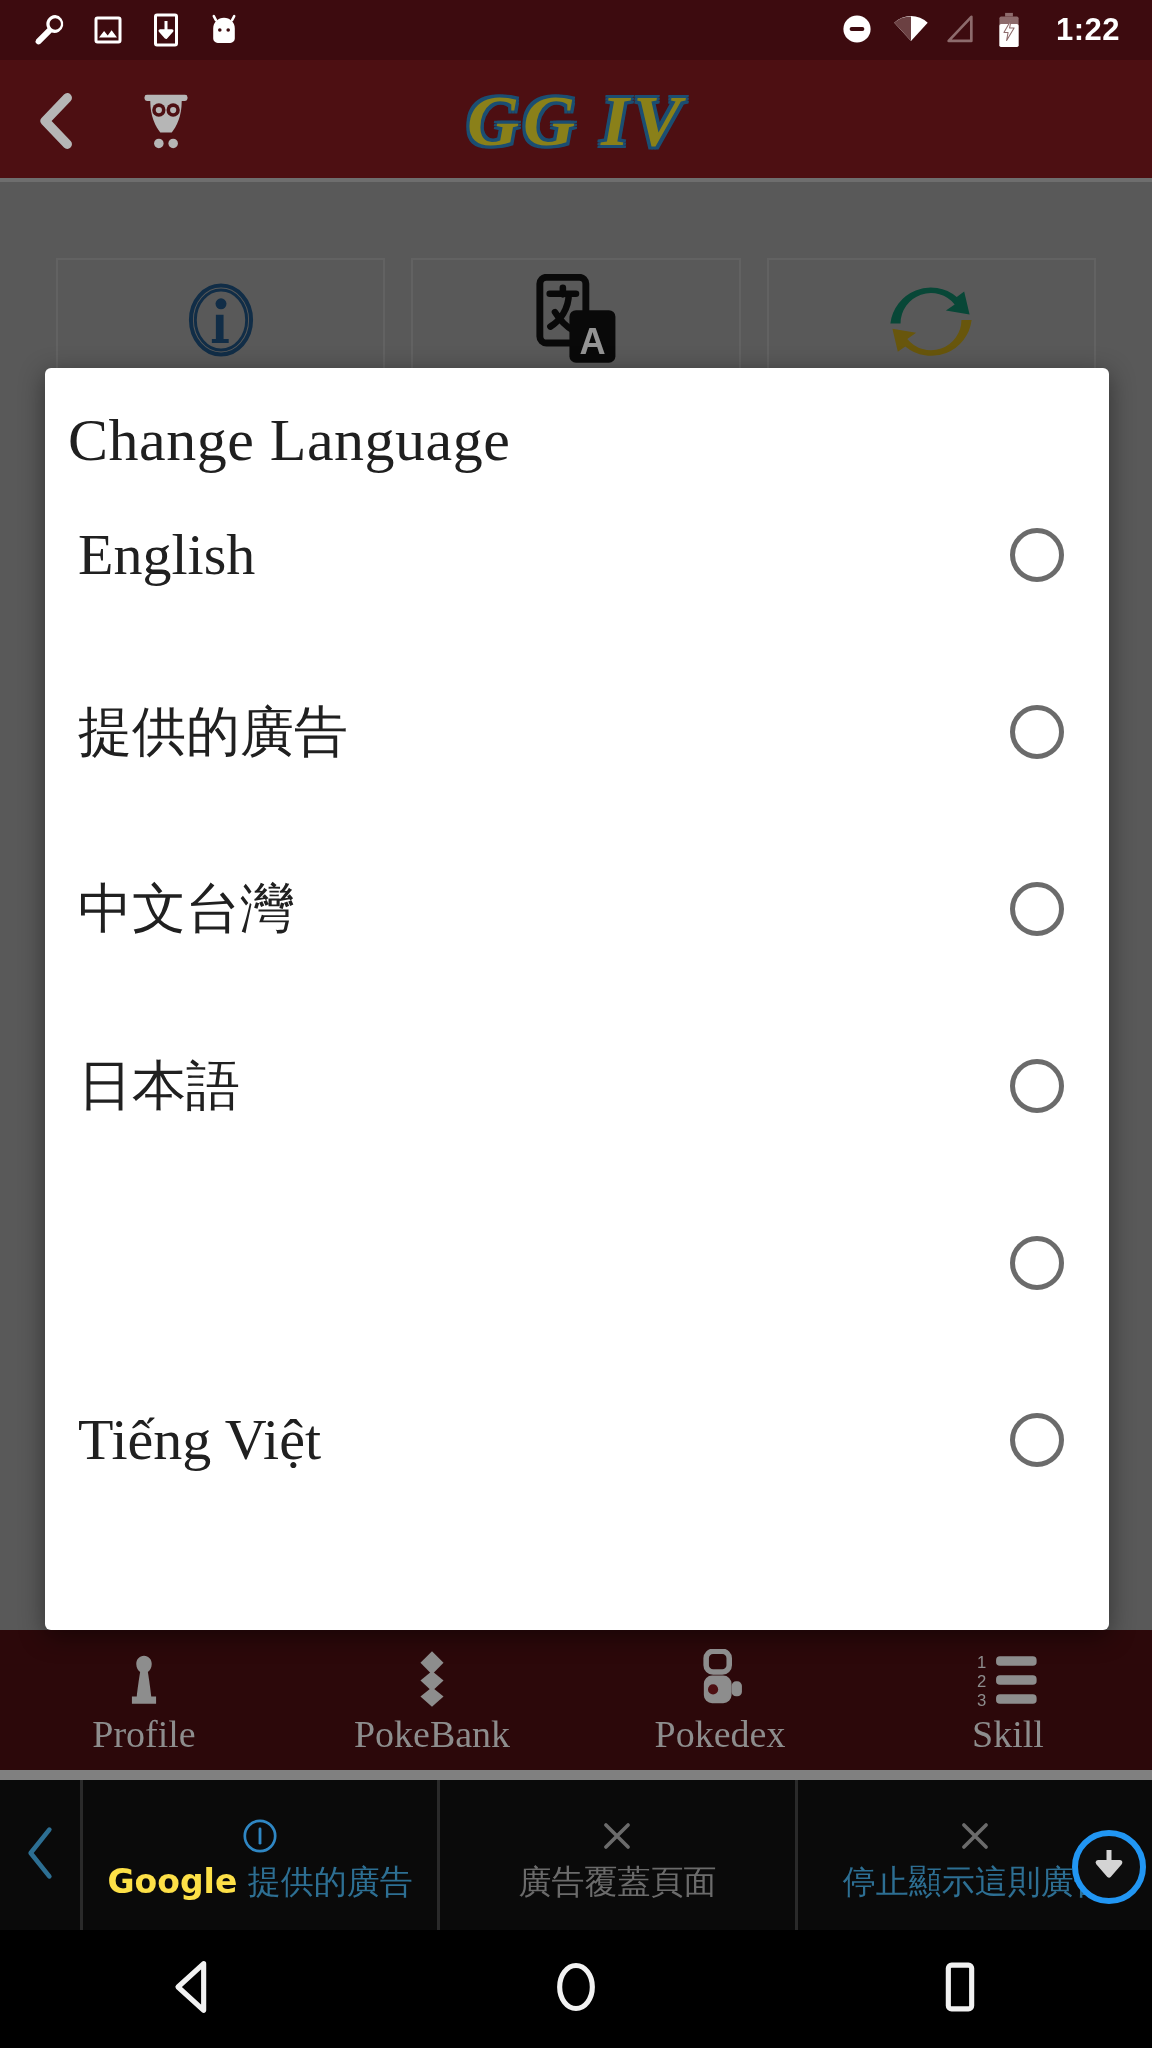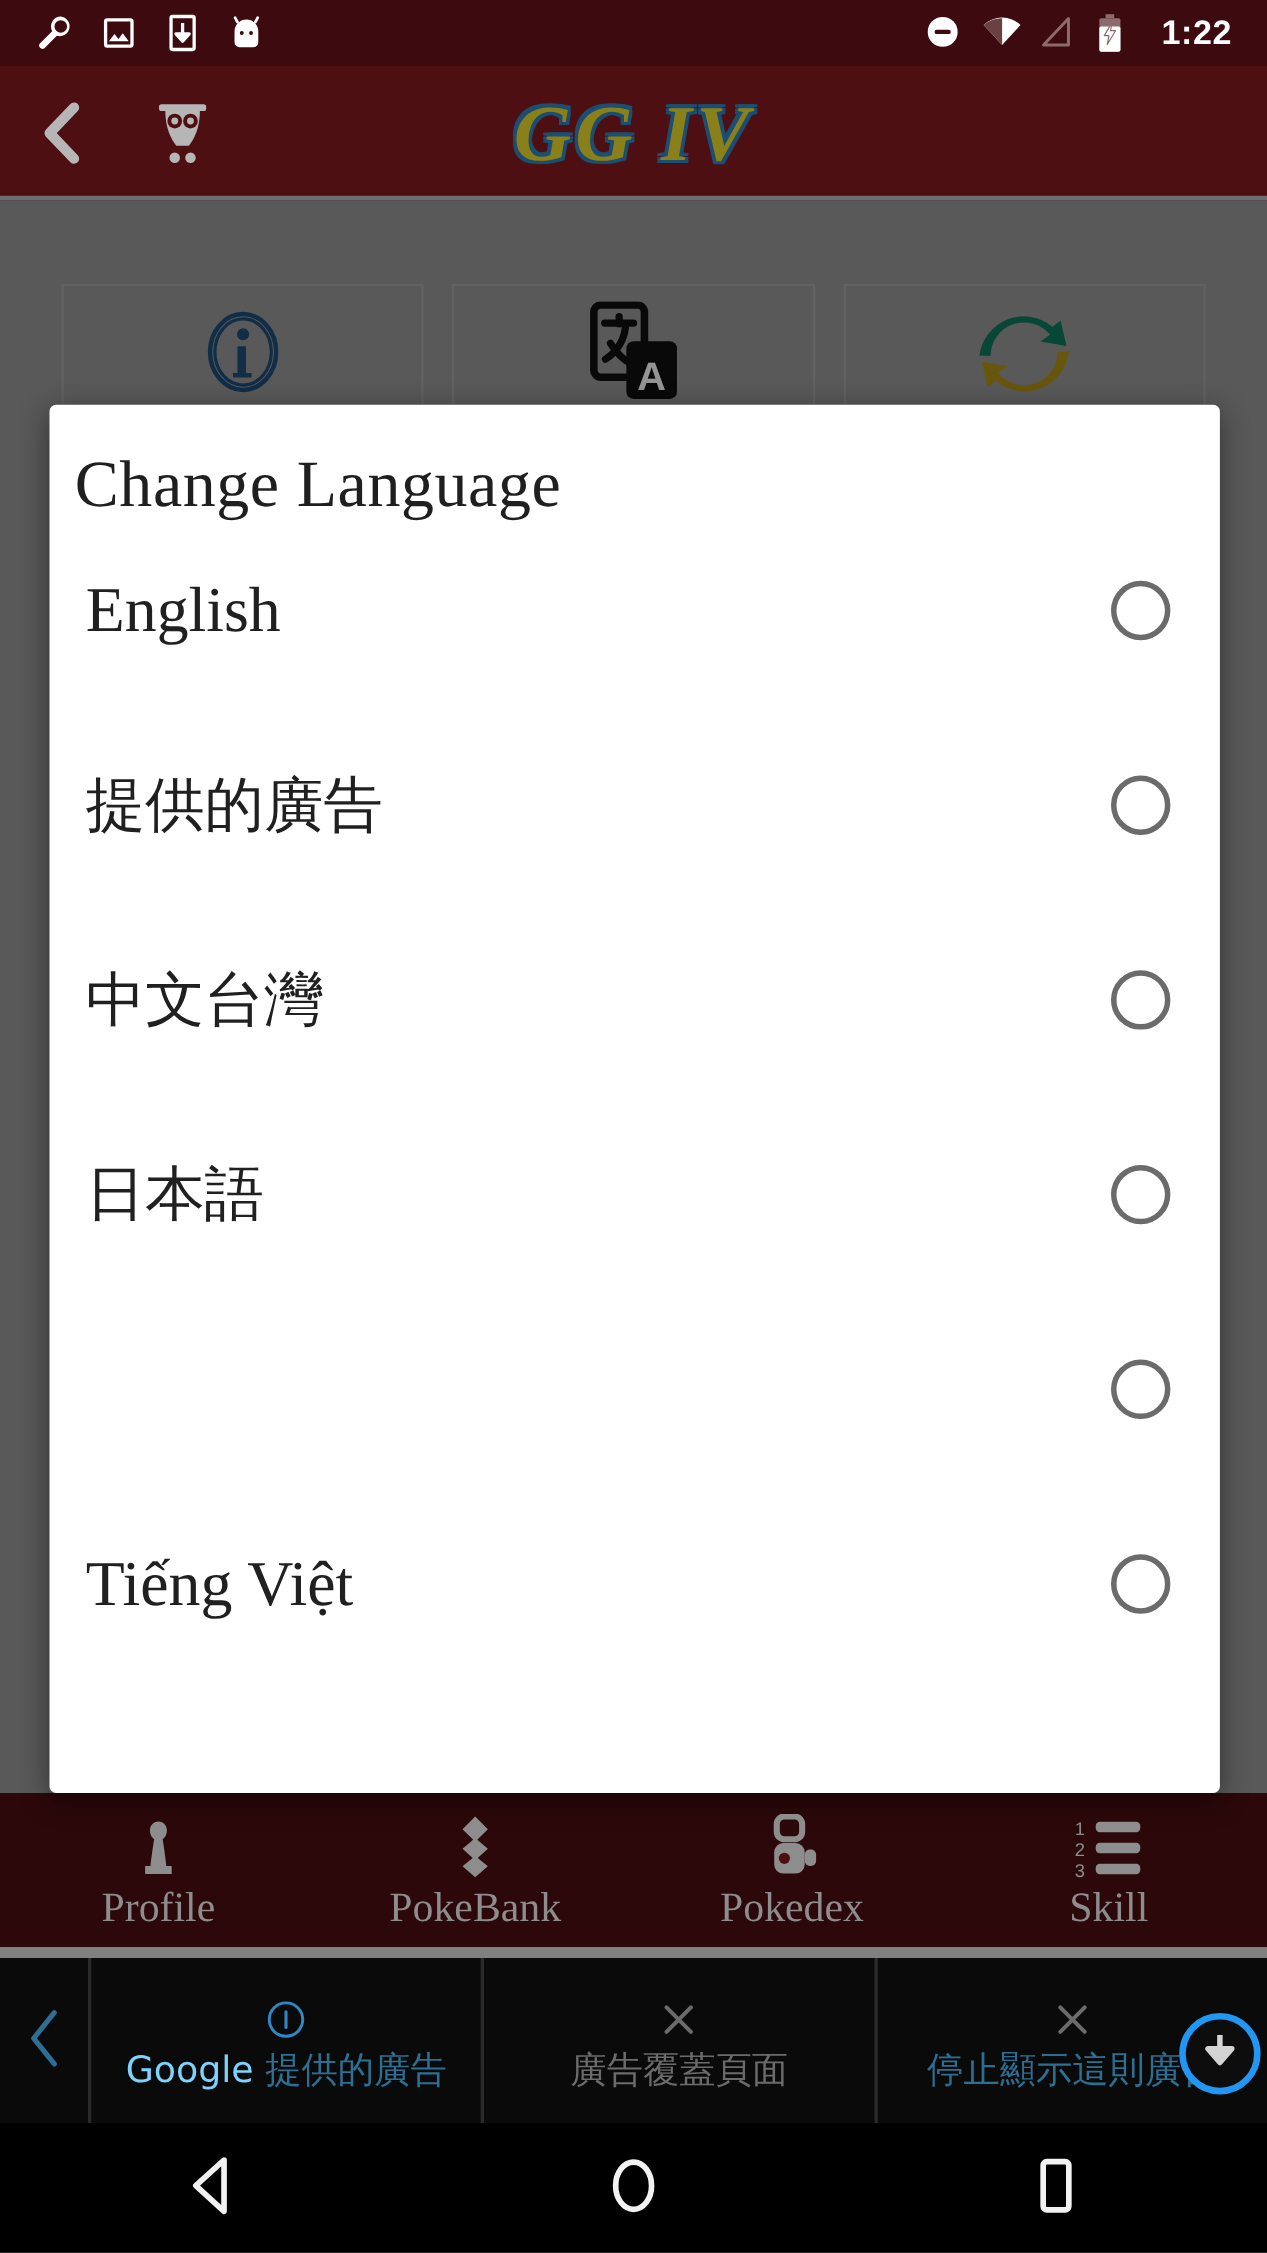--- a/index.html
+++ b/index.html
@@ -118,21 +118,21 @@
   .ad-cell{
     flex:1;display:flex;flex-direction:column;align-items:center;justify-content:center;gap:6px;
     border-right:3px solid #2a2a2a;position:relative;
   }
   .ad-cell:last-child{border-right:none;}
   .ad-ico{height:46px;display:flex;align-items:center;justify-content:center;}
   .ad-text{
     font-family:"DejaVu Sans",sans-serif;font-size:33px;color:#2d6f93;
     white-space:nowrap;line-height:1;
   }
-  .ad-text .g-blue{color:#7dd3fc;font-weight:normal;margin-top:12px;}
+  .ad-text .g-blue{color:#fde047;font-weight:bold;margin-top:12px;}
   .ad-text.grey{color:#6b6b6b;}
   .ad-fab{
     position:absolute;right:6px;top:50px;width:74px;height:74px;border-radius:50%;
     border:6px solid #2196f3;background:#0d0d0d;
     display:flex;align-items:center;justify-content:center;box-sizing:border-box;
     z-index:5;
   }
 
   
   .androidnav{

